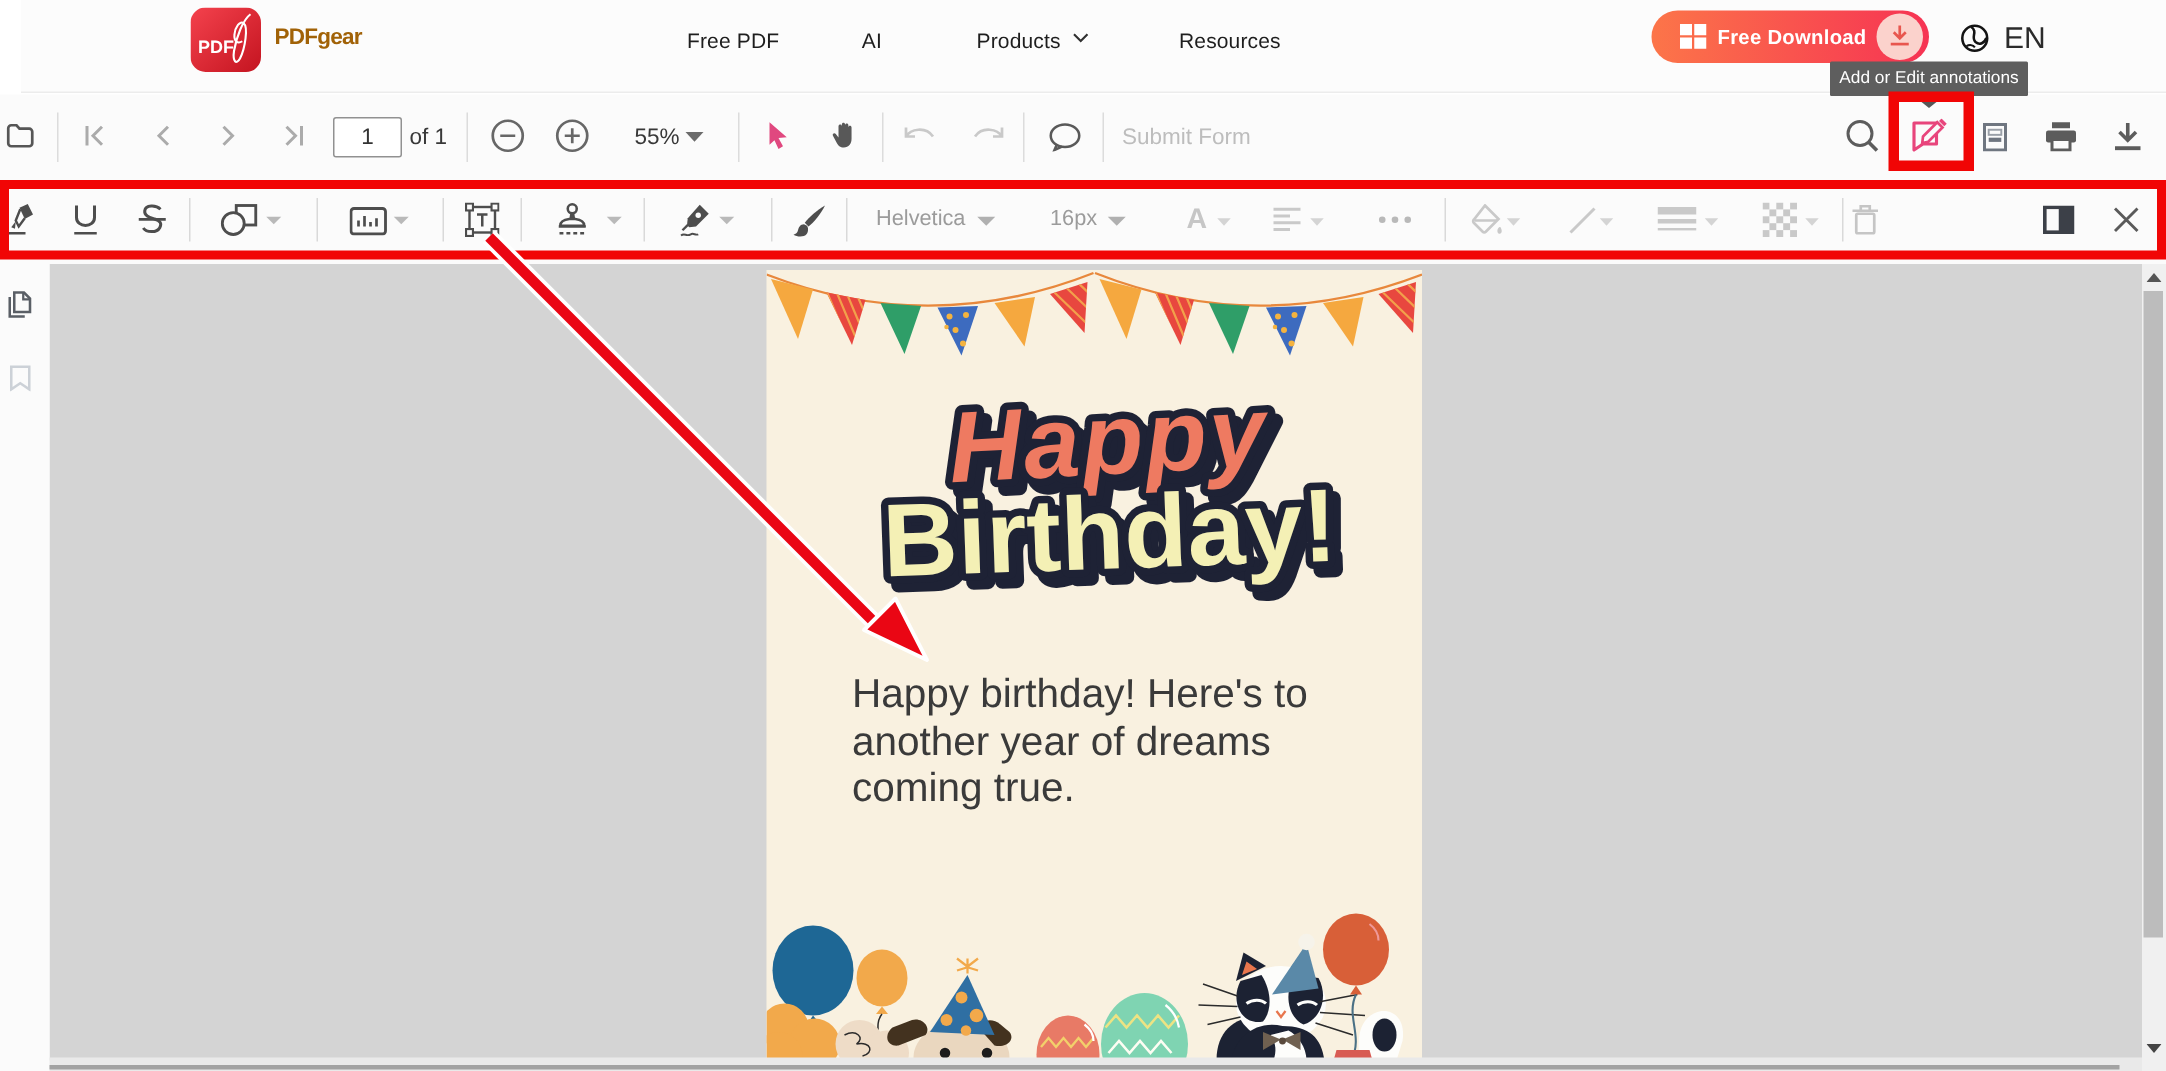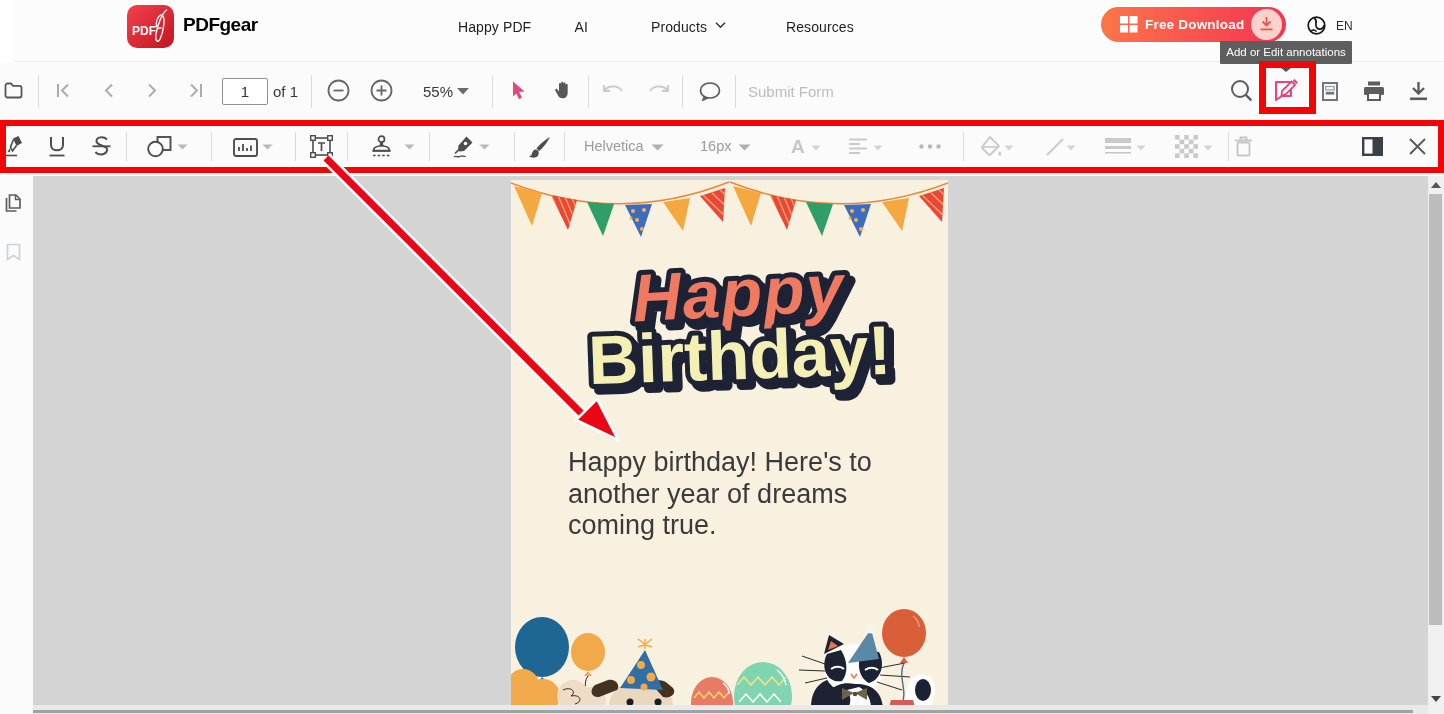--- a/index.html
+++ b/index.html
@@ -3,25 +3,25 @@
 <meta charset="utf-8">
 <style>
   * { margin:0; padding:0; box-sizing:border-box; }
   html,body { width:1444px; height:714px; overflow:hidden; }
   body { font-family:"Liberation Sans", sans-serif; background:#fff; position:relative; }
   .abs { position:absolute; }
 
   
   #header { position:absolute; left:0; top:0; width:1444px; height:62px; background:#fcfcfc; border-bottom:1px solid #ececec;margin-left:14px; }
   .navlink { position:absolute; top:0; height:55px; line-height:55px; font-size:14px; color:#1e1e1e; font-weight:500; letter-spacing:0.1px; }
-  #logotext { position:absolute; left:169px; top:0; height:50px; line-height:50px; font-size:19px; font-weight:bold; color:#000000; letter-spacing:-0.5px; }
+  #logotext { position:absolute; left:169px; top:0; height:50px; line-height:50px; font-size:15px; font-weight:bold; color:#a16207; letter-spacing:-0.5px; }
   #freedl { position:absolute; left:1087px; top:7px; width:185px; height:35px; border-radius:18px; background:linear-gradient(90deg,#fc7549,#f63353); }
   #freedl .txt { position:absolute; left:44px; top:0; height:35px; line-height:35px; color:#fff; font-size:13.5px; font-weight:bold; letter-spacing:0.2px; }
   #dlcircle { position:absolute; left:1237px; top:8.5px; width:31px; height:31px; border-radius:50%; background:#fbd2cc; }
-  #en { position:absolute; left:1322px; top:0; height:52px; line-height:52px; font-size:12px; color:#2b2b2b; }
+  #en { position:absolute; left:1322px; top:0; height:52px; line-height:52px; font-size:20px; color:#2b2b2b; }
 
   
   #tb2 { position:absolute; left:0; top:63px; width:1444px; height:57px; background:#fbfbfb; }
   .vd2 { position:absolute; top:12px; width:1px; height:33px; background:#dcdcdc; }
   #pagebox { position:absolute; left:222px; top:15px; width:46px; height:27px; background:#fff; border:1px solid #919191; border-radius:2px; text-align:center; line-height:25px; font-size:15px; color:#333; }
   .t2txt { position:absolute; top:0; height:57px; line-height:57px; font-size:15px; color:#383838; }
 
   
   #tb3 { position:absolute; left:0; top:120px; width:1444px; height:56px; background:#fbfbfb; }
   #redbar { position:absolute; left:0; top:120px; width:1444px; height:53px; border:6px solid #f10505; z-index:30; }
@@ -54,21 +54,21 @@
         <linearGradient id="lg" x1="0" y1="0" x2="1" y2="1">
       <stop offset="0" stop-color="#f4424d"></stop>
           <stop offset="1" stop-color="#c41420"></stop>
     </linearGradient>
       </defs>
     <rect x="0" y="0" width="47" height="43" rx="10" fill="url(#lg)"></rect>
     <text x="5" y="30" font-size="12" font-weight="bold" fill="#fff" font-family="Liberation Sans">PDF</text>
     <path d="M 40 4.5 C 35 8 30.5 20 29 29 C 28 36 30.5 38.5 33 34 C 36.5 27 38.5 13 35.5 10.5 C 33 8.5 29.8 13 29.3 18 C 28.9 22.5 31.5 24.5 34.5 22.5" fill="none" stroke="#fff" stroke-width="1.4"></path>
   </svg>
   <div id="logotext">PDFgear</div>
-  <div class="navlink" style="left:444px">Happy PDF</div>
+  <div class="navlink" style="left:444px">Free PDF</div>
   <div class="navlink" style="left:560.5px">AI</div>
   <div class="navlink" style="left:637px">Products</div>
   <svg class="abs" style="left:700px;top:21px" width="13" height="9" viewBox="0 0 14 10">
       <path d="M2 2 L7 7 L12 2" fill="none" stroke="#333" stroke-width="1.6"></path>
     </svg>
   <div class="navlink" style="left:772px">Resources</div>
 
   <div id="freedl">
     <svg class="abs" style="left:19px;top:9px" width="18" height="17" viewBox="0 0 18 17">
       <rect x="0" y="0" width="8" height="7.5" fill="#fff"></rect>

